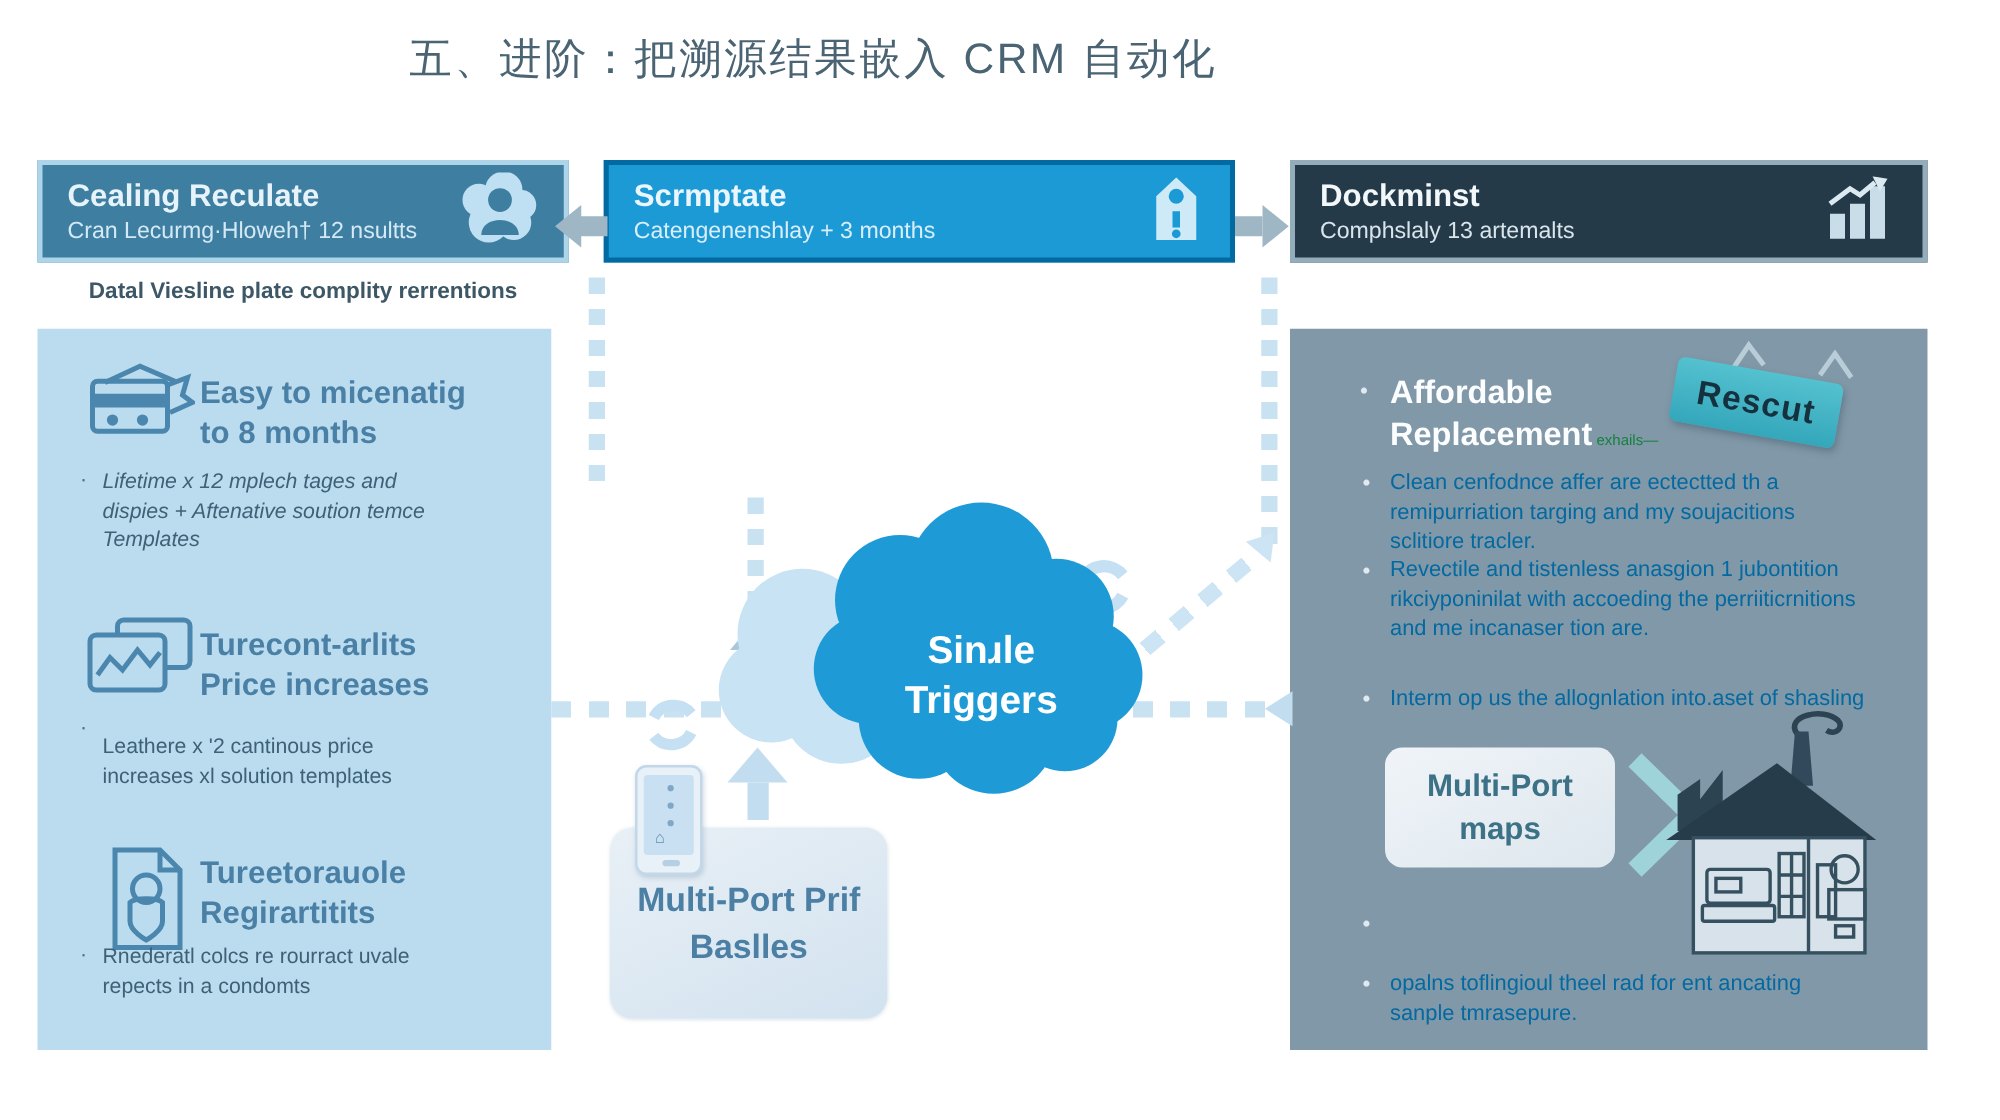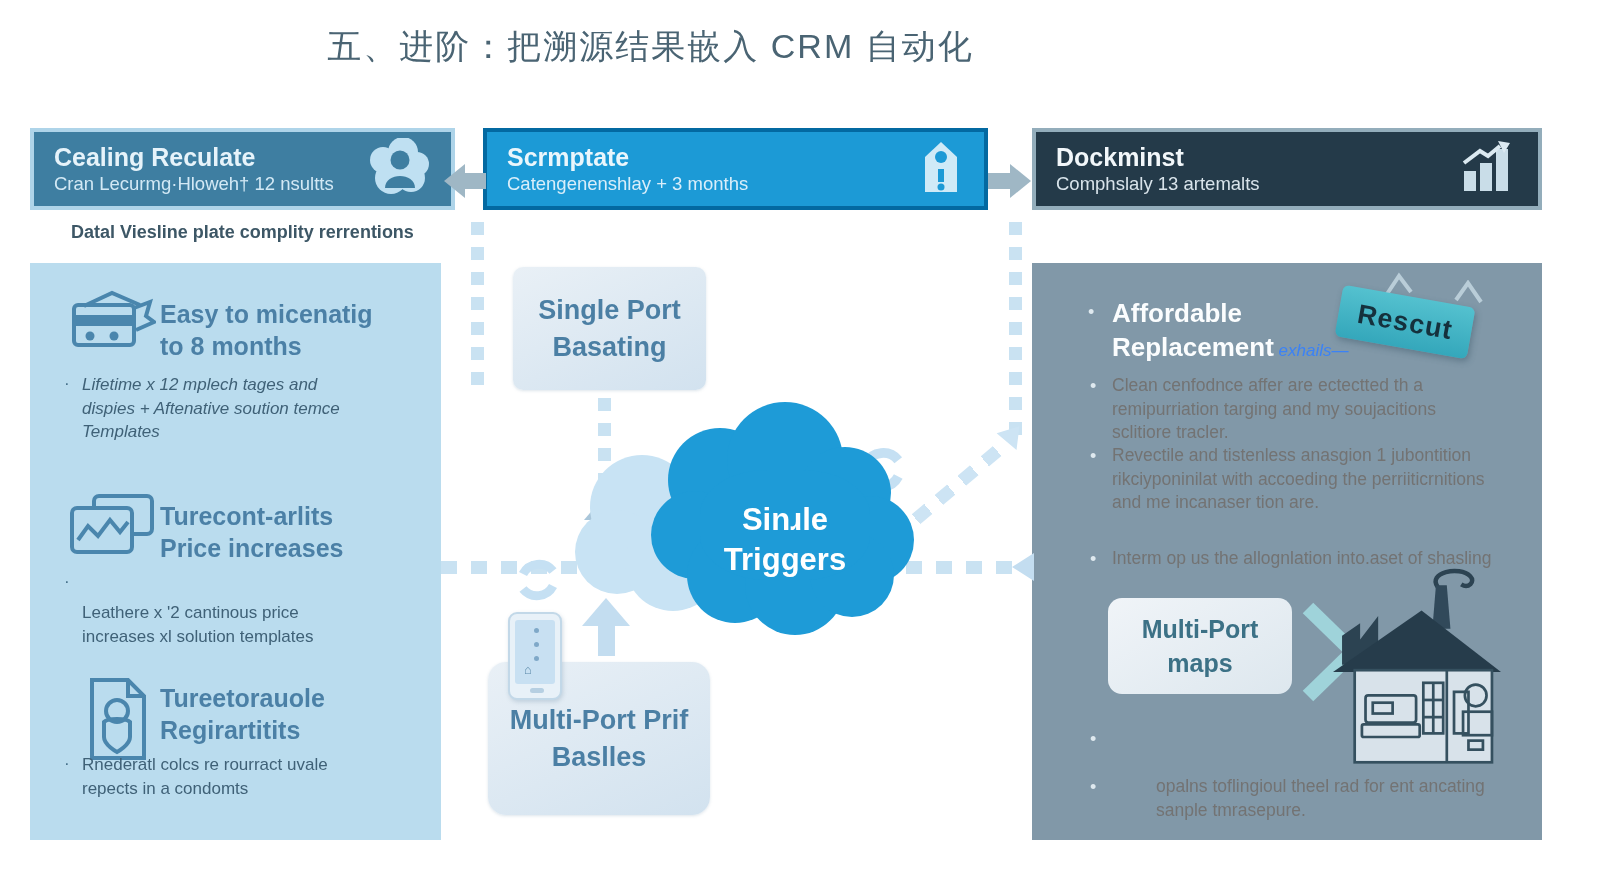--- a/index.html
+++ b/index.html
@@ -96,24 +96,24 @@
     background:linear-gradient(180deg,#eef4f9,#dcr 0 0); background:#e8f1f8;
     border:2px solid #c2d8e8; z-index:6; box-shadow:1px 2px 4px rgba(110,140,165,.3);}
   #phone .screen { position:absolute; left:5px; top:6px; width:40px; height:64px; background:#c8e0f2; border-radius:3px; }
   #phone .pdots { position:absolute; left:24px; top:14px; width:5px; }
   #phone .pdots div { width:5px; height:5px; border-radius:50%; background:#7fa8c8; margin-bottom:9px; }
   #phone .phome { position:absolute; left:20px; top:74px; width:14px; height:5px; border-radius:3px; background:#b6cfe2; }
   #phone .phouse { position:absolute; left:14px; top:48px; font-size:13px; color:#5d8cab; }
 
   
   .rp-dot { position:absolute; color:#dfe9ef; font-size:18px; }
-  .rp-b { font-size:17.5px; color:#737373; line-height:23.5px; }
+  .rp-b { font-size:17.5px; color:#0369a1; line-height:23.5px; }
   #rp-head1 { left:1112px; top:298px; font-size:26px; font-weight:bold; color:#fbfdfe; }
   #rp-head2 { left:1112px; top:332px; font-size:26px; font-weight:bold; color:#fbfdfe; }
-  #rp-head2 .suffix { font-size:17px; font-weight:normal; color:#3b82f6;font-style:italic; }
+  #rp-head2 .suffix { font-size:12px; font-weight:normal; color:#15803d; }
   #rescut { left:1338px; top:296px; width:134px; height:52px; background:linear-gradient(180deg,#54c1cf,#34a7bb);
     border-radius:6px; transform:rotate(10deg); display:flex; align-items:center; justify-content:center;
     font-size:27px; font-weight:bold; color:#15313d; letter-spacing:1px; box-shadow:2px 3px 6px rgba(40,70,85,.35); z-index:4;}
   #mapbox { left:1108px; top:598px; width:184px; height:96px; border-radius:14px;
     background:linear-gradient(150deg,#f0f4f8,#dde7ee);
     display:flex; align-items:center; justify-content:center; text-align:center;
     font-size:25px; font-weight:bold; color:#3c7186; line-height:34px; }
   .b4bold { font-weight:bold; display:block; }
 </style>
 </head>
@@ -204,21 +204,21 @@
   <span class="abs" style="left:68px;top:492px;">
     <svg width="90" height="66" viewBox="0 0 90 66">
       <rect x="26" y="4" width="58" height="38" rx="5" fill="none" stroke="#4a86ad" stroke-width="4"></rect>
       <rect x="4" y="16" width="60" height="44" rx="5" fill="#badcee" stroke="#4a86ad" stroke-width="4"></rect>
       <polyline points="10,48 20,34 30,44 42,28 52,40 60,30" fill="none" stroke="#4a86ad" stroke-width="4"></polyline>
     </svg>
   </span>
   <div class="abs pre sec-head" style="left:160px;top:500px;">Turecont-arlits
 Price increases</div>
   <div class="abs" style="left:64px;top:572px;"><span class="dot">·</span></div>
-  <div class="abs pre sec-bullet" style="left:82px;top:601px;width:330px;">Leathere x '2 cantinous price
+  <div class="abs pre sec-bullet" style="left:82px;top:585px;width:330px;">Leathere x '2 cantinous price
 increases xl solution templates</div>
 
   <span class="abs" style="left:84px;top:676px;">
     <svg width="66" height="86" viewBox="0 0 66 86">
       <path d="M8 4 H44 L60 20 V82 H8 Z" fill="none" stroke="#4a86ad" stroke-width="4"></path>
       <path d="M44 4 V20 H60" fill="none" stroke="#4a86ad" stroke-width="4"></path>
       <circle cx="33" cy="35" r="11" fill="none" stroke="#4a86ad" stroke-width="4"></circle>
       <path d="M20 46 C24 42 42 42 46 46 L46 61 C46 69 33 76 33 76 C33 76 20 69 20 61 Z" fill="none" stroke="#4a86ad" stroke-width="4"></path>
     </svg>
   </span>
@@ -230,22 +230,20 @@
 
   <div id="dash-left" class="abs dashv"></div>
   <div id="dash-right" class="abs dashv"></div>
   <div id="dash-mid" class="abs dashv"></div>
   <div id="dash-h1" class="abs dashh"></div>
   <div id="dash-h2" class="abs dashh"></div>
   <div id="dash-h-arrow" class="abs"></div>
   <div id="dash-diag" class="abs"></div>
   <div id="diag-arrow" class="abs"></div>
 
-  <div id="box-singleport" class="abs midbox pre">Single Port
-Basating</div>
 
   <div id="uparrow1" class="abs uparrow">
     <div class="head"></div>
       <div class="tail"></div>
   </div>
   <div id="uparrow2" class="abs uparrow">
     <div class="head"></div>
       <div class="tail"></div>
   </div>
 
@@ -346,16 +344,16 @@
         <rect x="136" y="124" width="16" height="46"></rect>
         <circle cx="160" cy="128" r="12"></circle>
         <rect x="146" y="146" width="32" height="26"></rect>
         <rect x="152" y="178" width="16" height="10"></rect>
       </g>
     </svg>
   </span>
 
   <span class="rp-dot" style="left:1090px;top:729px;">•</span>
   <span class="rp-dot" style="left:1090px;top:777px;">•</span>
-  <div class="abs pre rp-b" style="left:1112px;top:775px;width:440px;margin-left:44px;">opalns toflingioul theel rad for ent ancating
+  <div class="abs pre rp-b" style="left:1112px;top:775px;width:440px;">opalns toflingioul theel rad for ent ancating
 sanple tmrasepure.</div>
 
 </div>
 
 </body></html>

